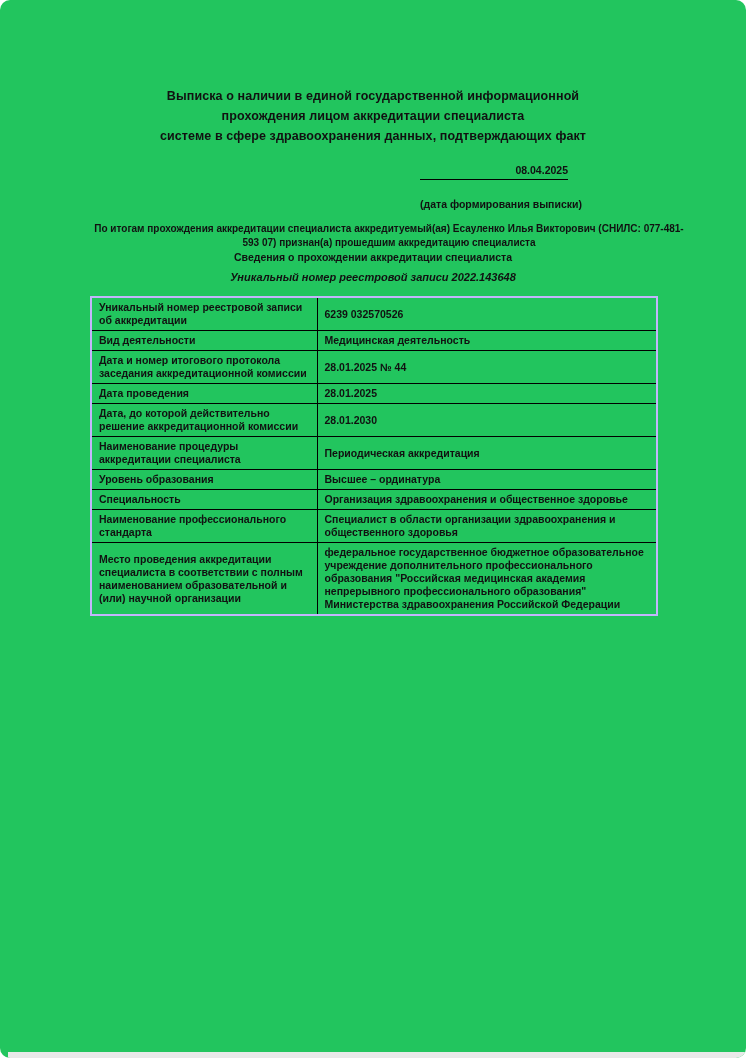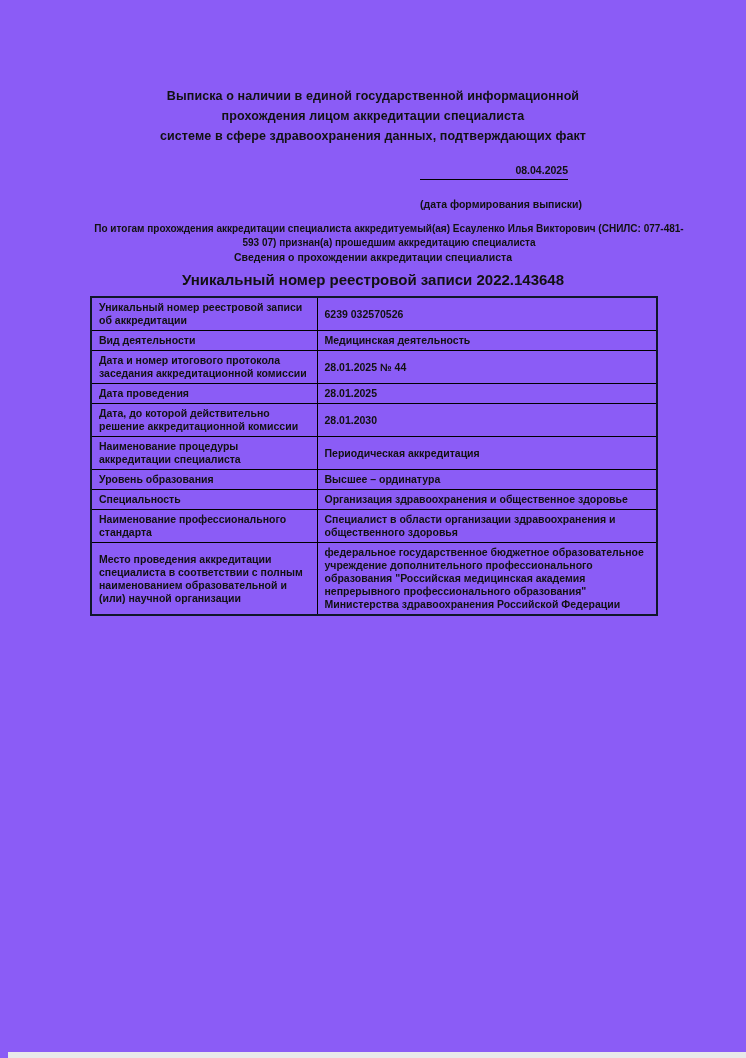--- a/index.html
+++ b/index.html
@@ -1,24 +1,25 @@
 <!DOCTYPE html>
 <html lang="ru"><head>
 <meta charset="utf-8">
 <style>
   html, body { margin: 0; padding: 0; background: #ffffff; }
   .page {
     position: relative;
     width: 746px;
     height: 1058px;
-    background: #8b5cf6;
+    background: #22c55e;
     overflow: hidden;
     font-family: "Liberation Sans", sans-serif;
     font-weight: 700;
     color: #111111;
+    border-radius: 10px;
   }
   .doc-title {
     position: absolute;
     top: 86px; left: 0;
     width: 100%;
     text-align: center;
     font-size: 12.5px;
     line-height: 20px;
     letter-spacing: 0.1px;
   }
@@ -55,29 +56,30 @@
     width: 100%;
     text-align: center;
     font-size: 10.5px;
     text-underline-offset: 2px;
   }
   .registry-heading {
     position: absolute;
     top: 271px; left: 0;
     width: 100%;
     text-align: center;
-    font-size: 15px;
+    font-size: 11px;
+    font-style: italic;
   }
   table.info-table {
     position: absolute;
     top: 296px; left: 90px;
     width: 566px;
     border-collapse: collapse;
     table-layout: fixed;
-    border: 2px solid #0f172a;
+    border: 2px solid #c4b5fd;
     font-size: 10.5px;
     line-height: 13px;
   }
   table.info-table td {
     border: 1px solid #000000;
     padding: 3px 8px 3px 7px;
     vertical-align: middle;
     word-wrap: break-word;
   }
   col.c1 { width: 226px; }

